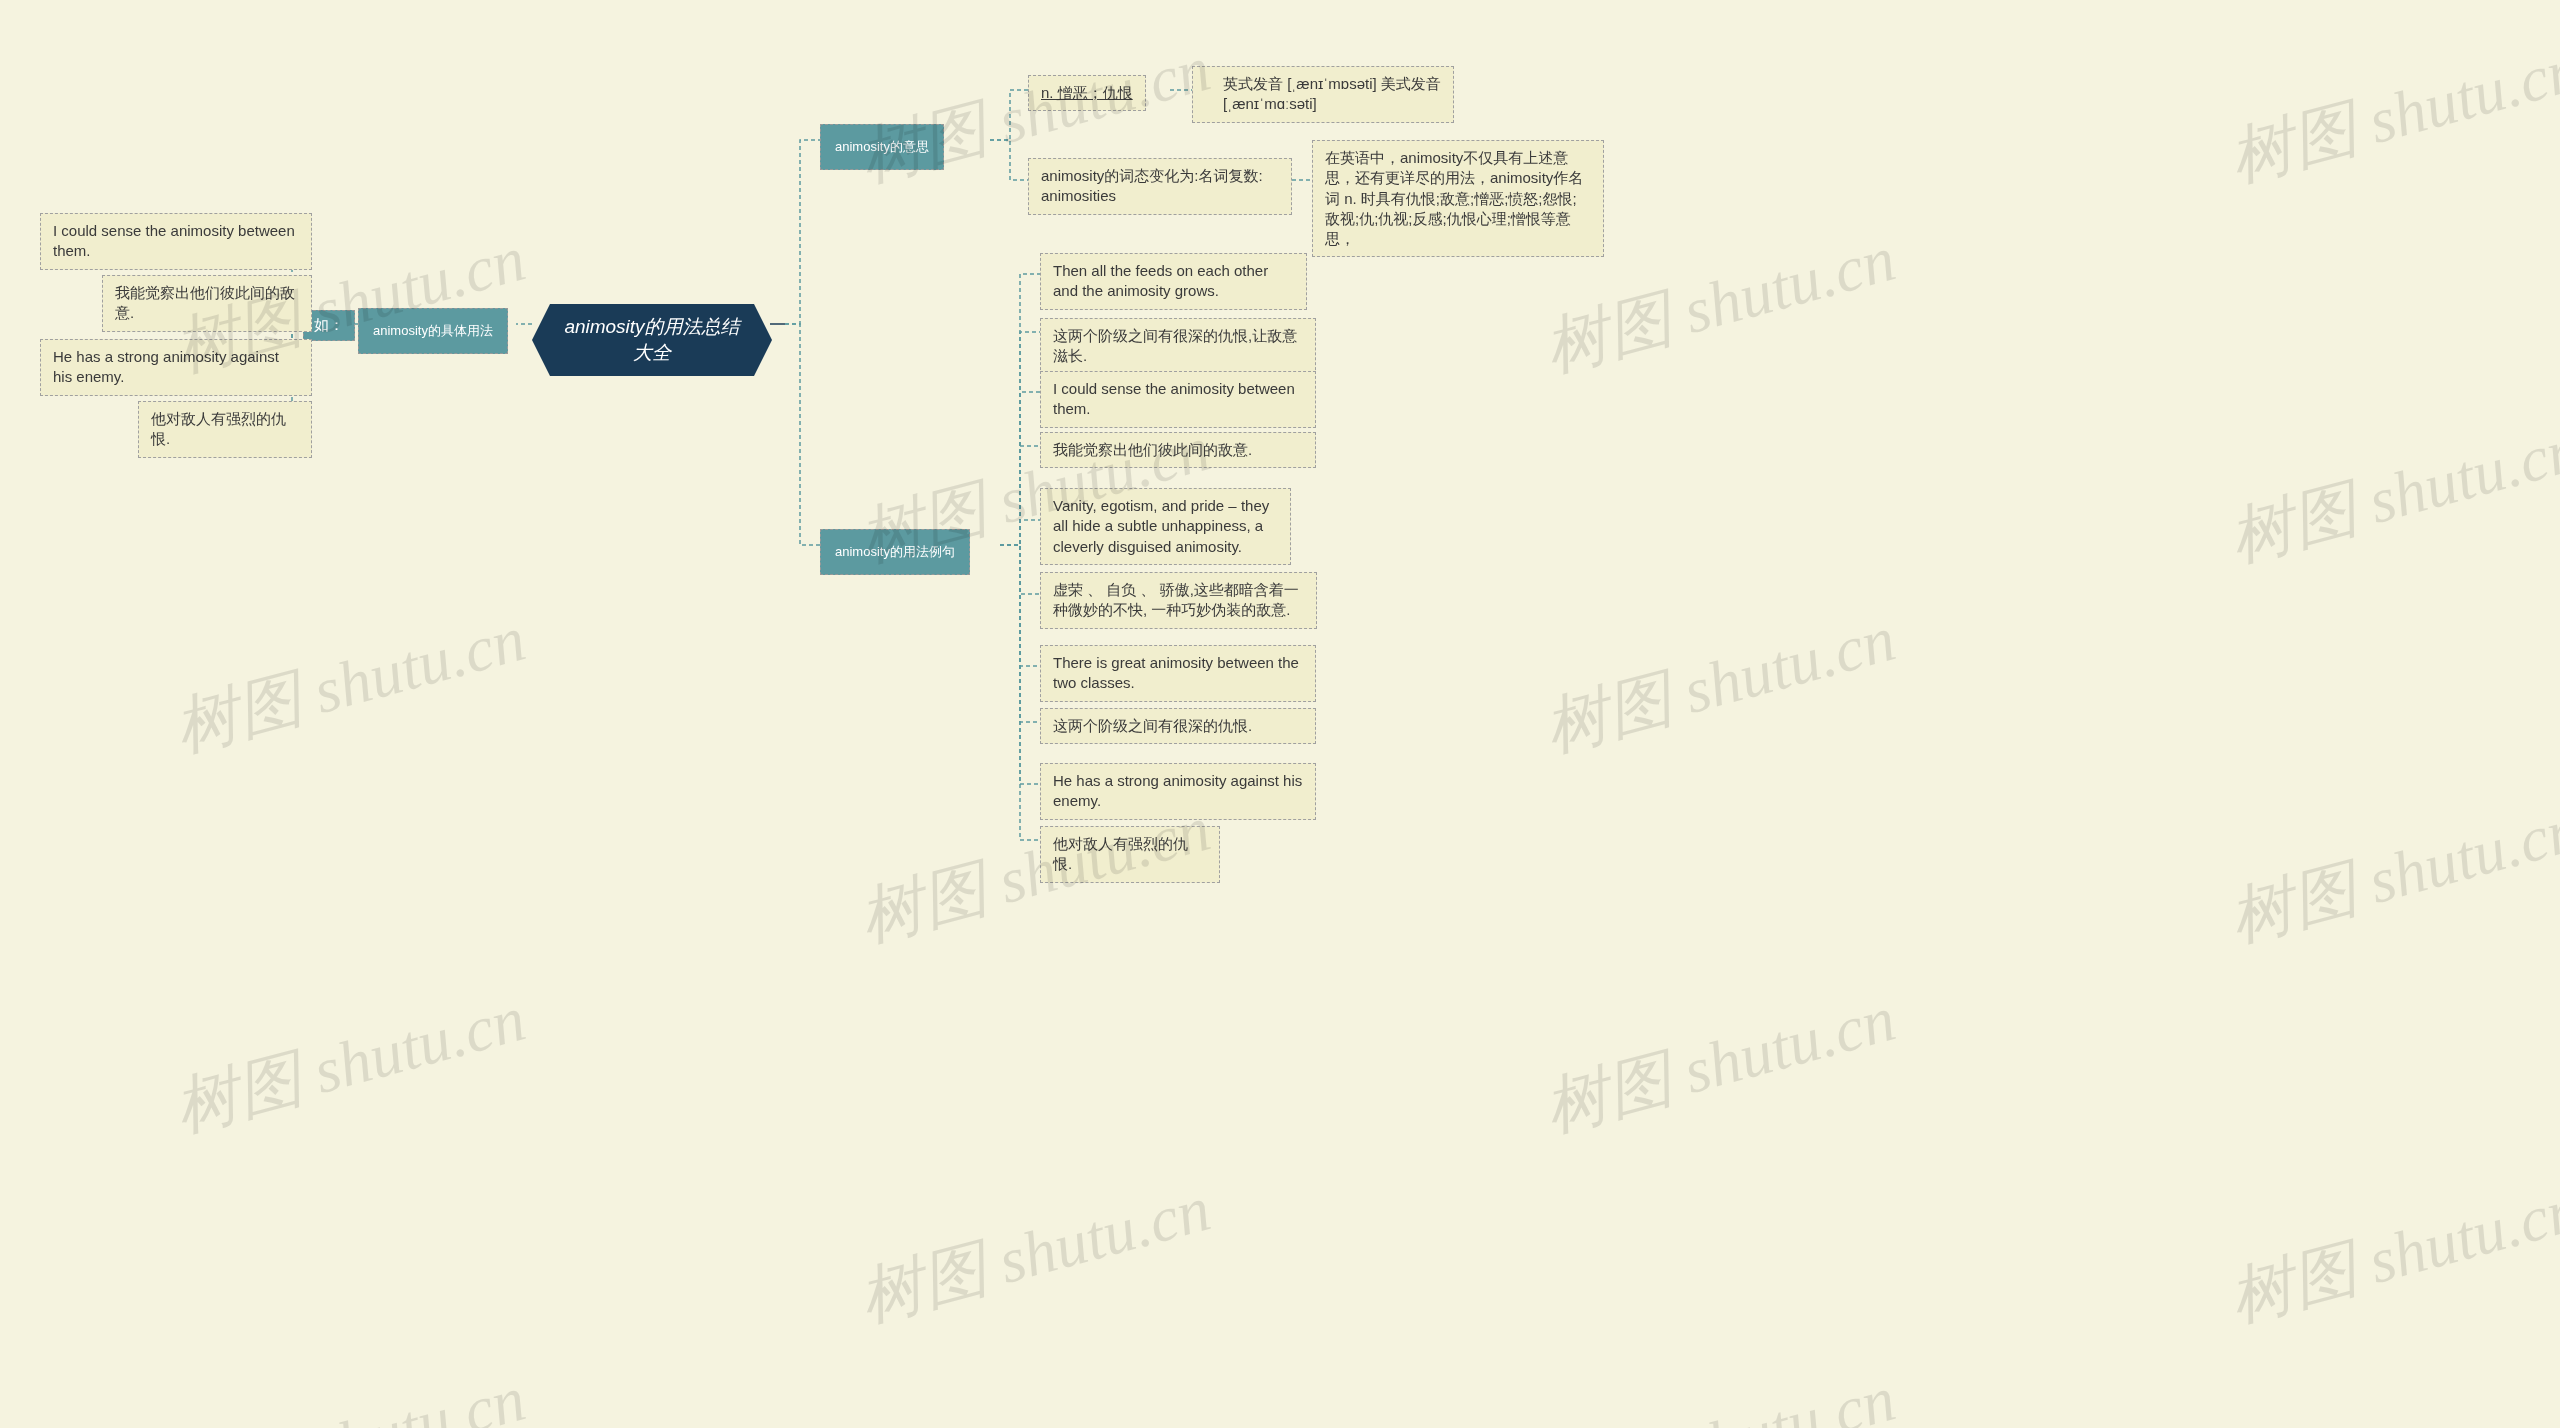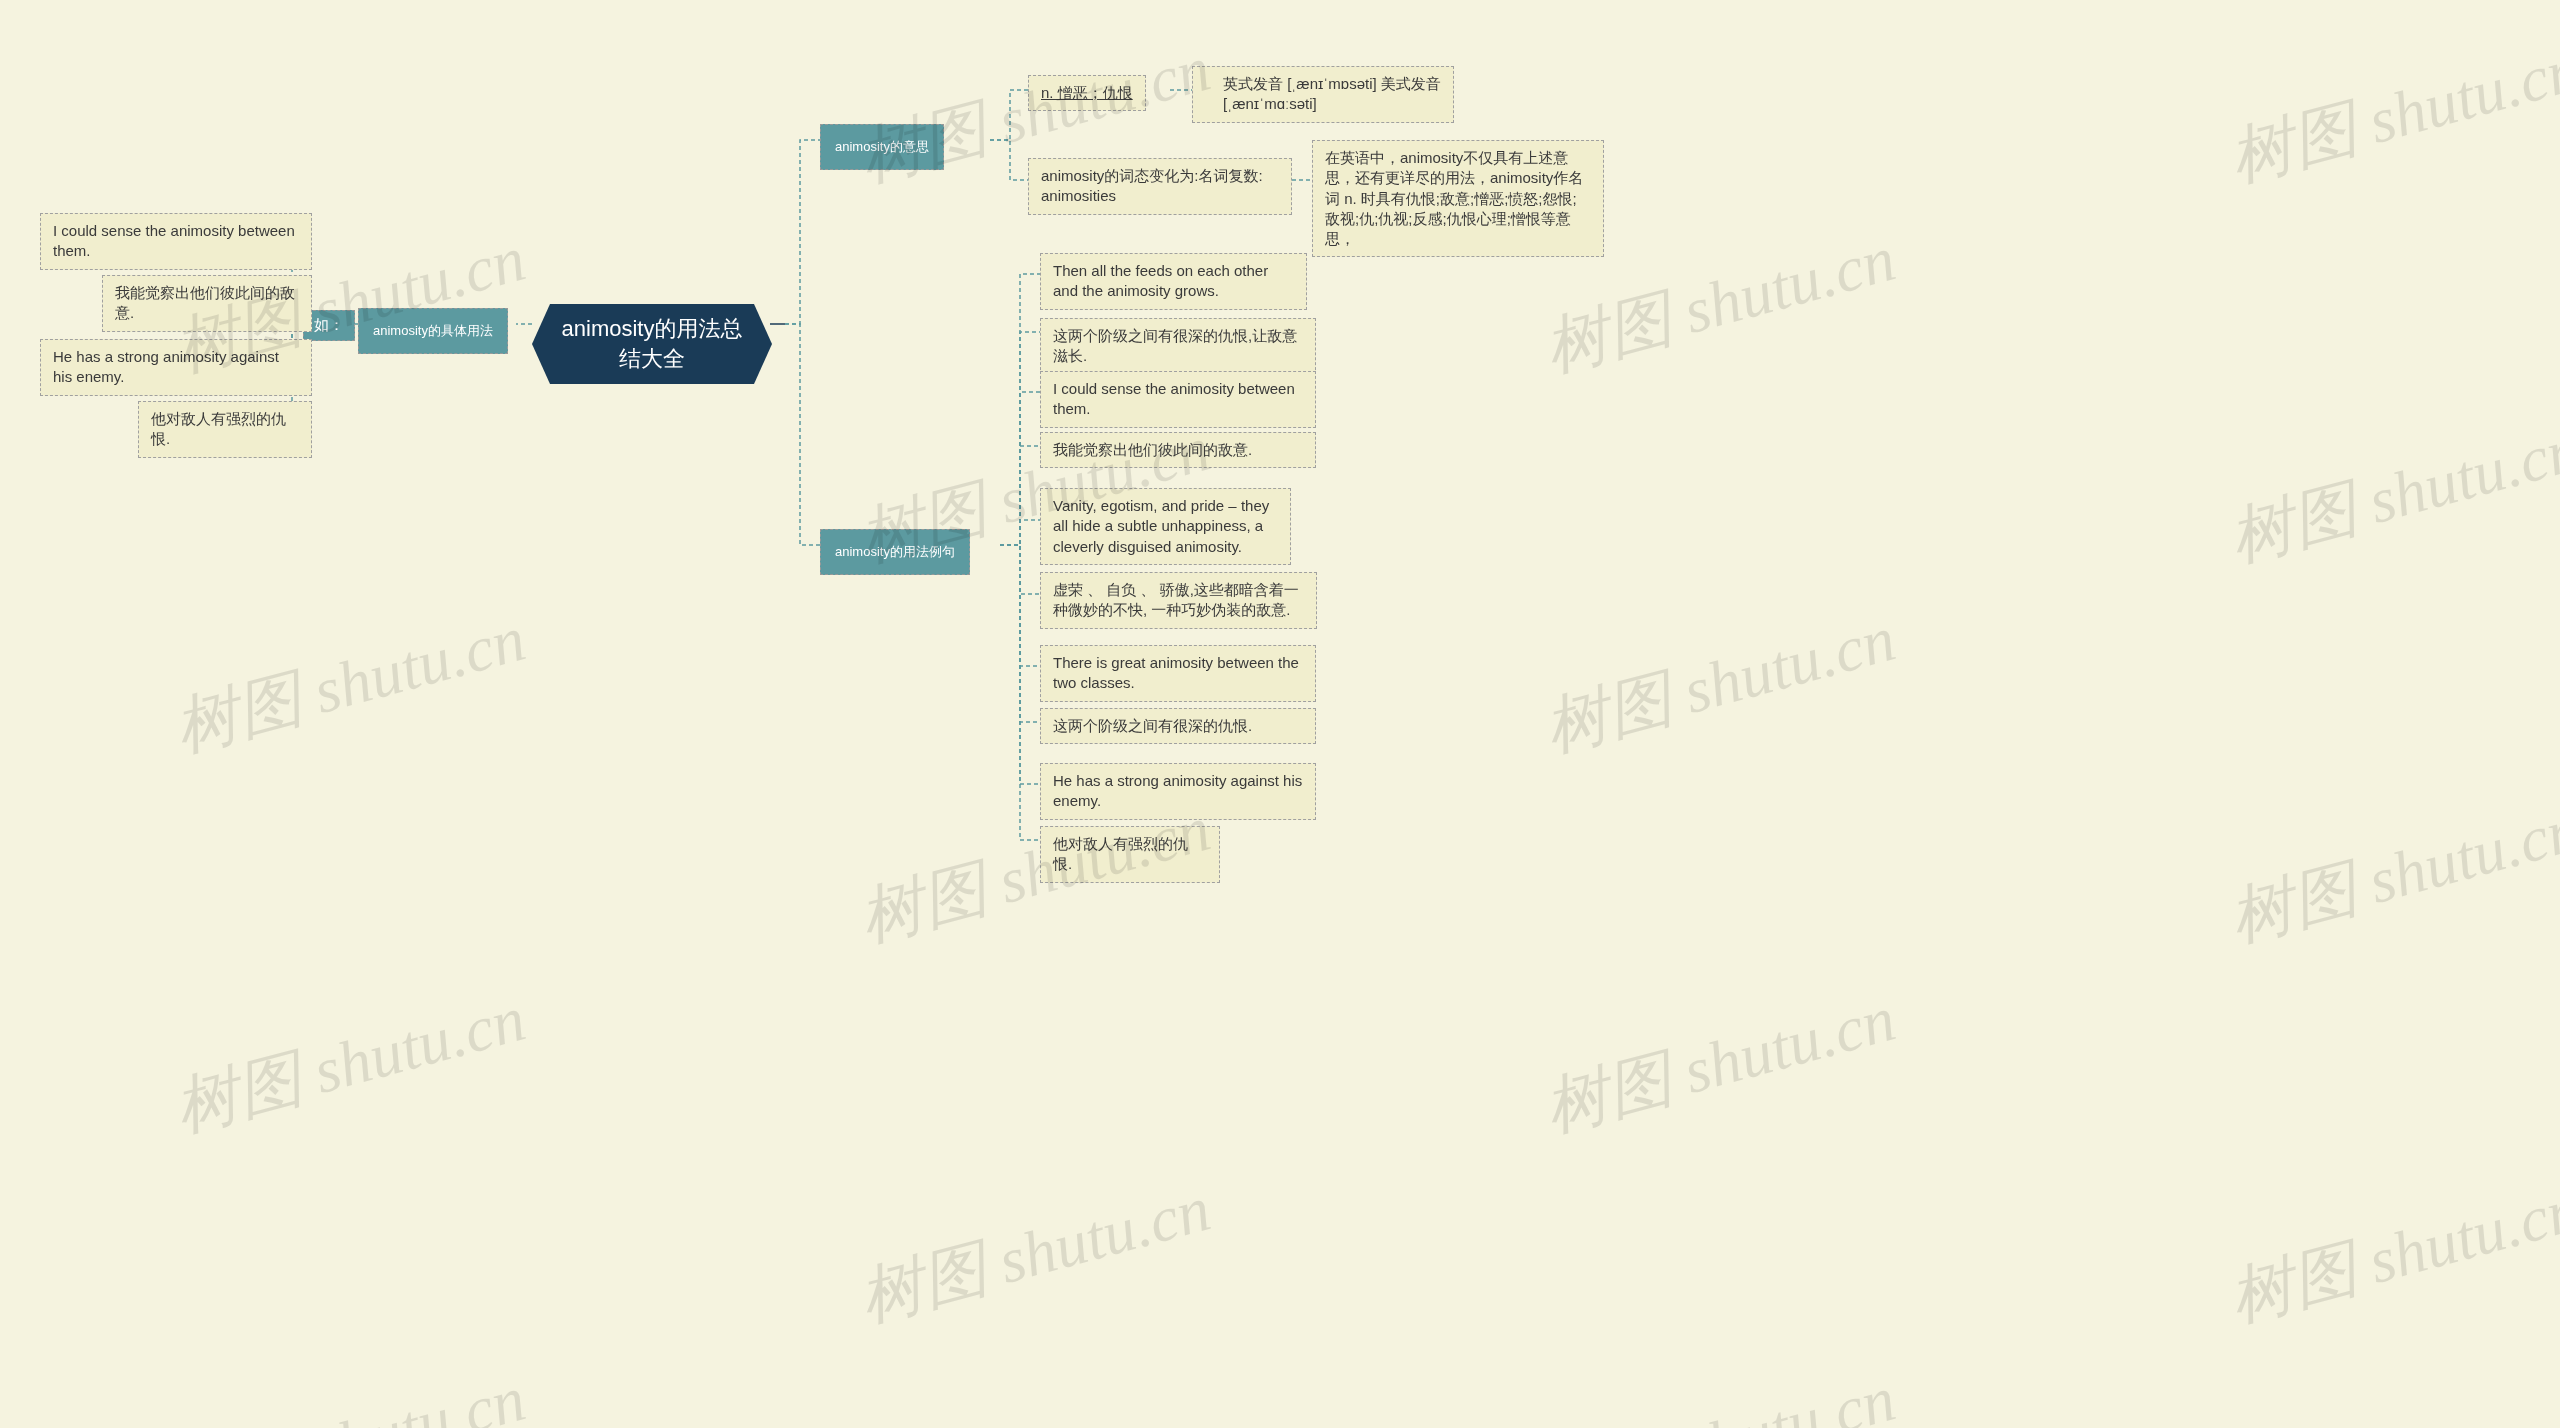--- a/index.html
+++ b/index.html
@@ -10,24 +10,25 @@
     font-family: "Microsoft YaHei", Arial, sans-serif;
     font-size: 16px;
     color: #333;
     position: relative;
     overflow: hidden;
   }
   .node { position: absolute; }
   .central {
     background: #1a3b57;
     color: #fff;
-    font-size: 22px;
+    font-size: 19px;
     padding: 10px 24px;
     position: absolute;
     clip-path: polygon(18px 0, calc(100% - 18px) 0, 100% 50%, calc(100% - 18px) 100%, 18px 100%, 0 50%);
+    font-style: italic;
   }
   .branch {
     background: #5c9aa0;
     color: #fff;
     padding: 13px 14px;
     border: 1px dashed #999;
     font-size: 13px;
     position: absolute;
   }
   .branch-small {

